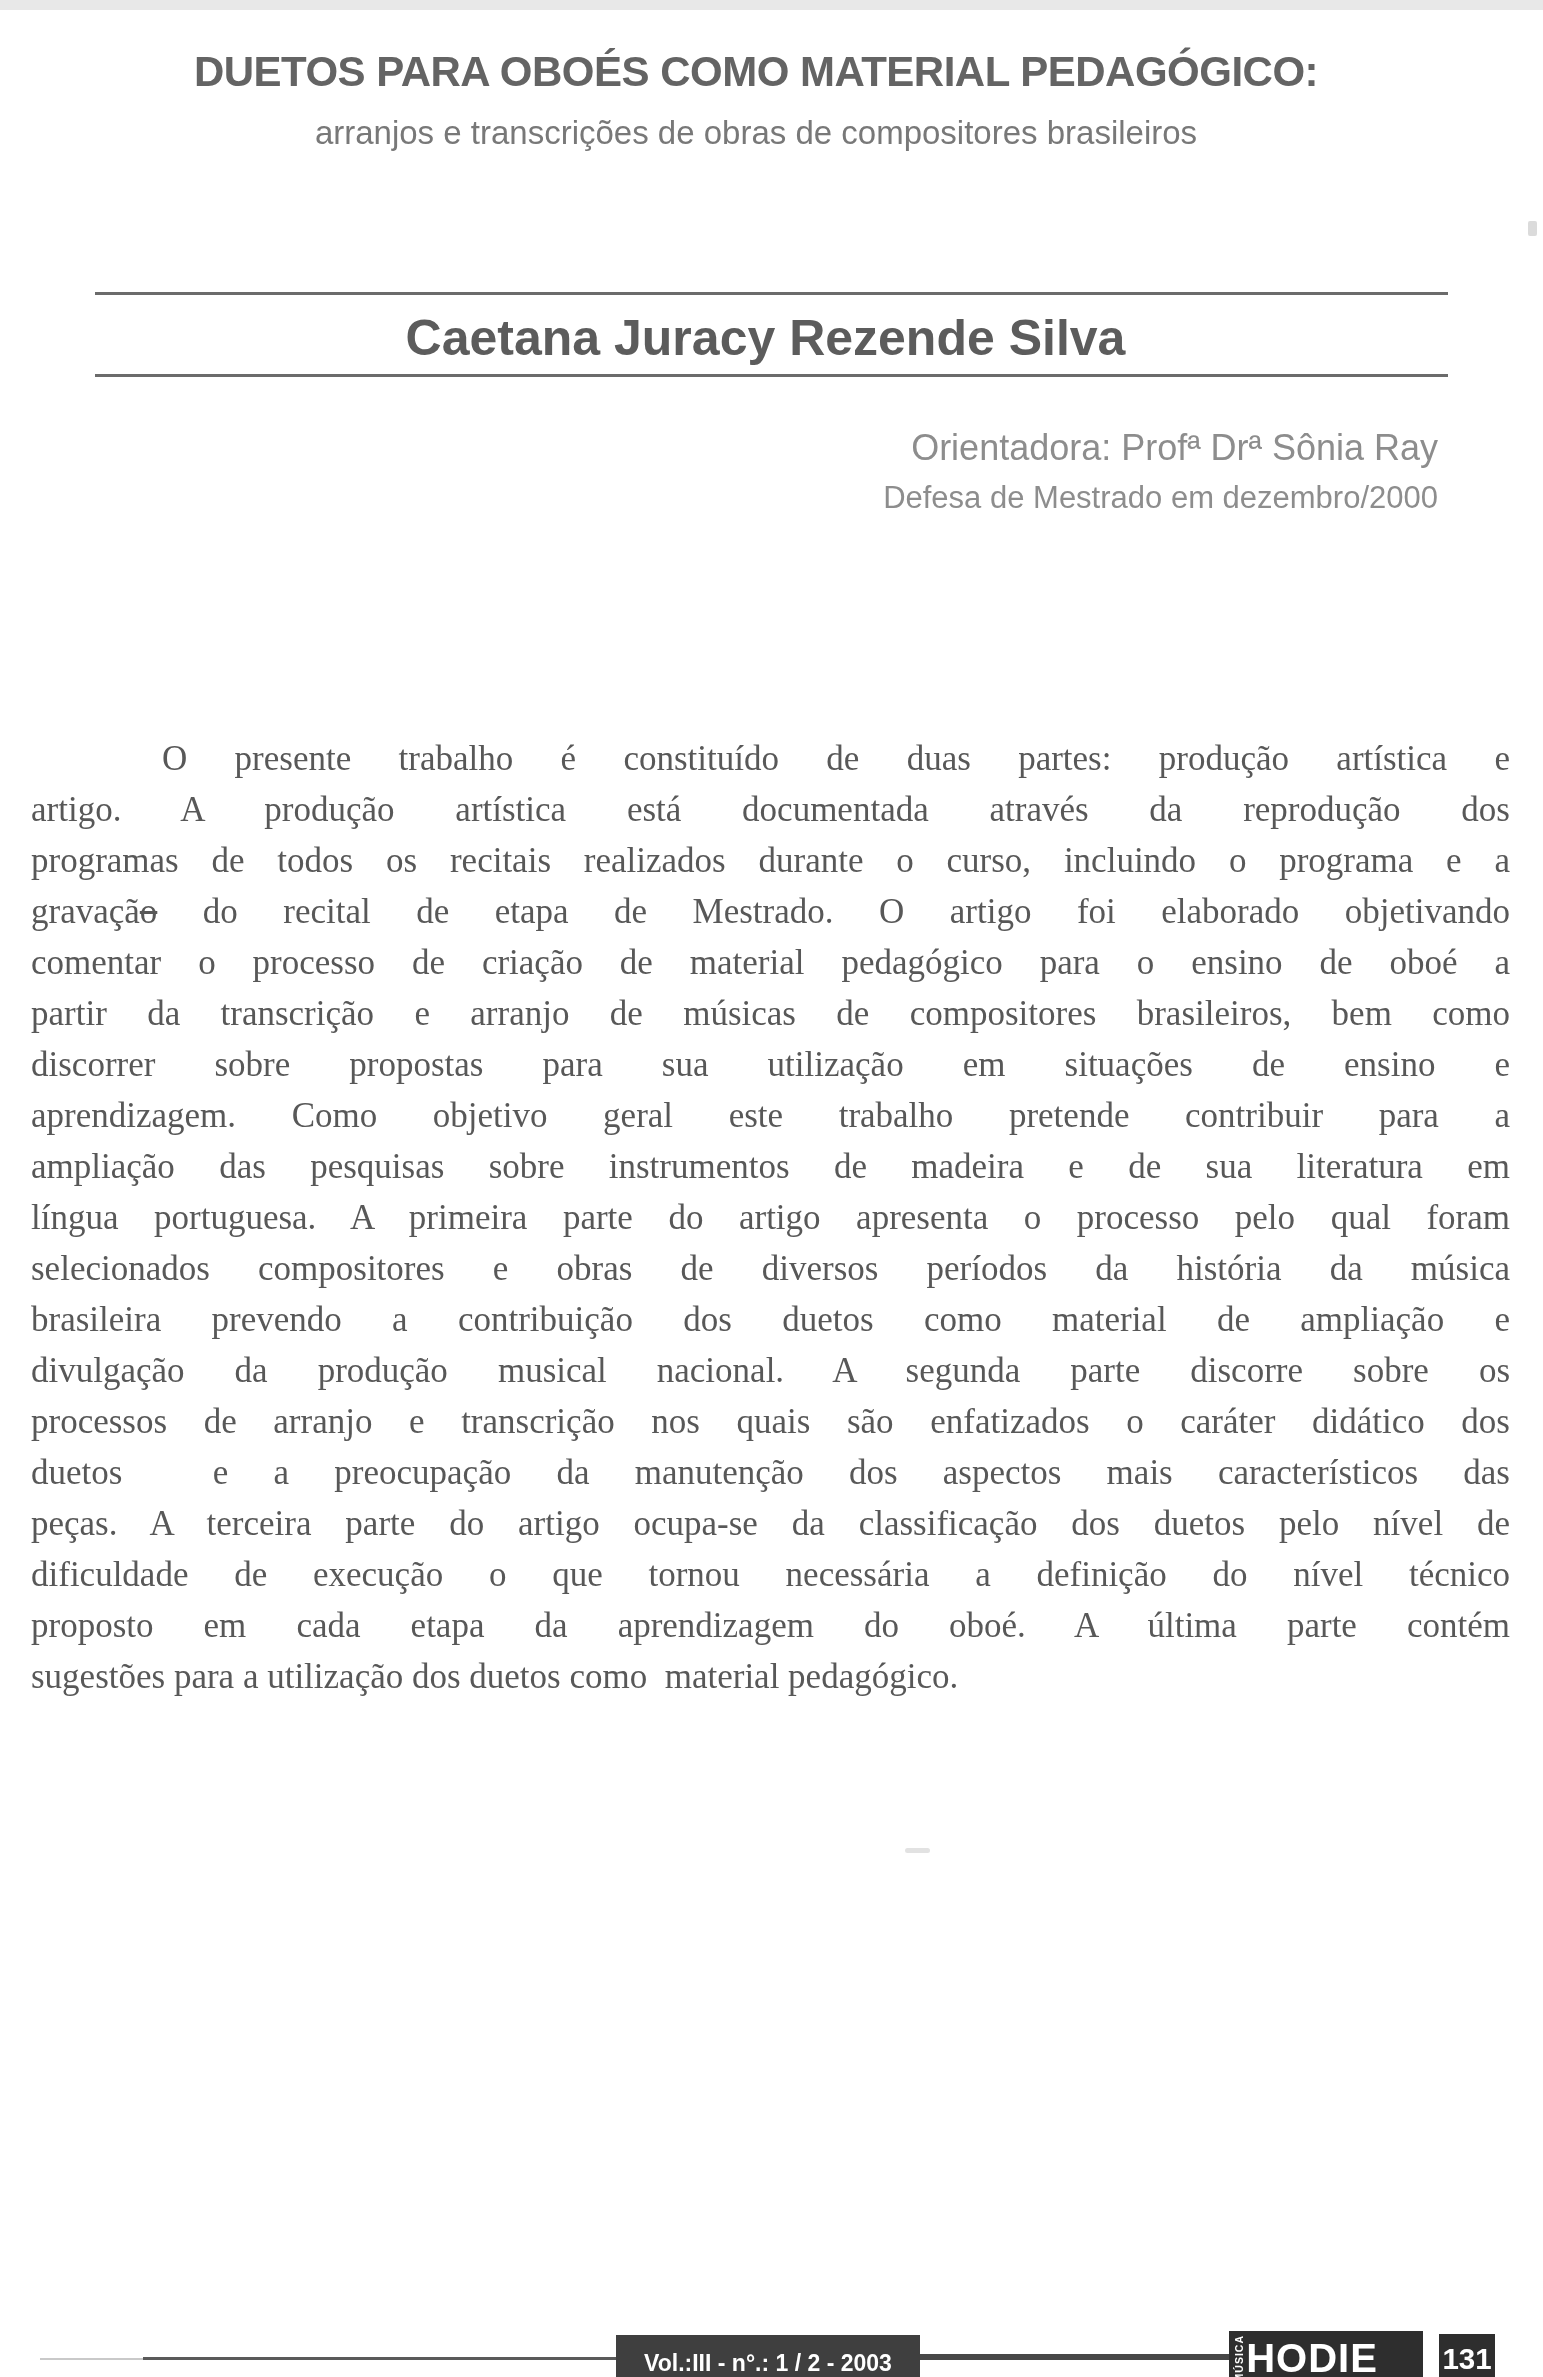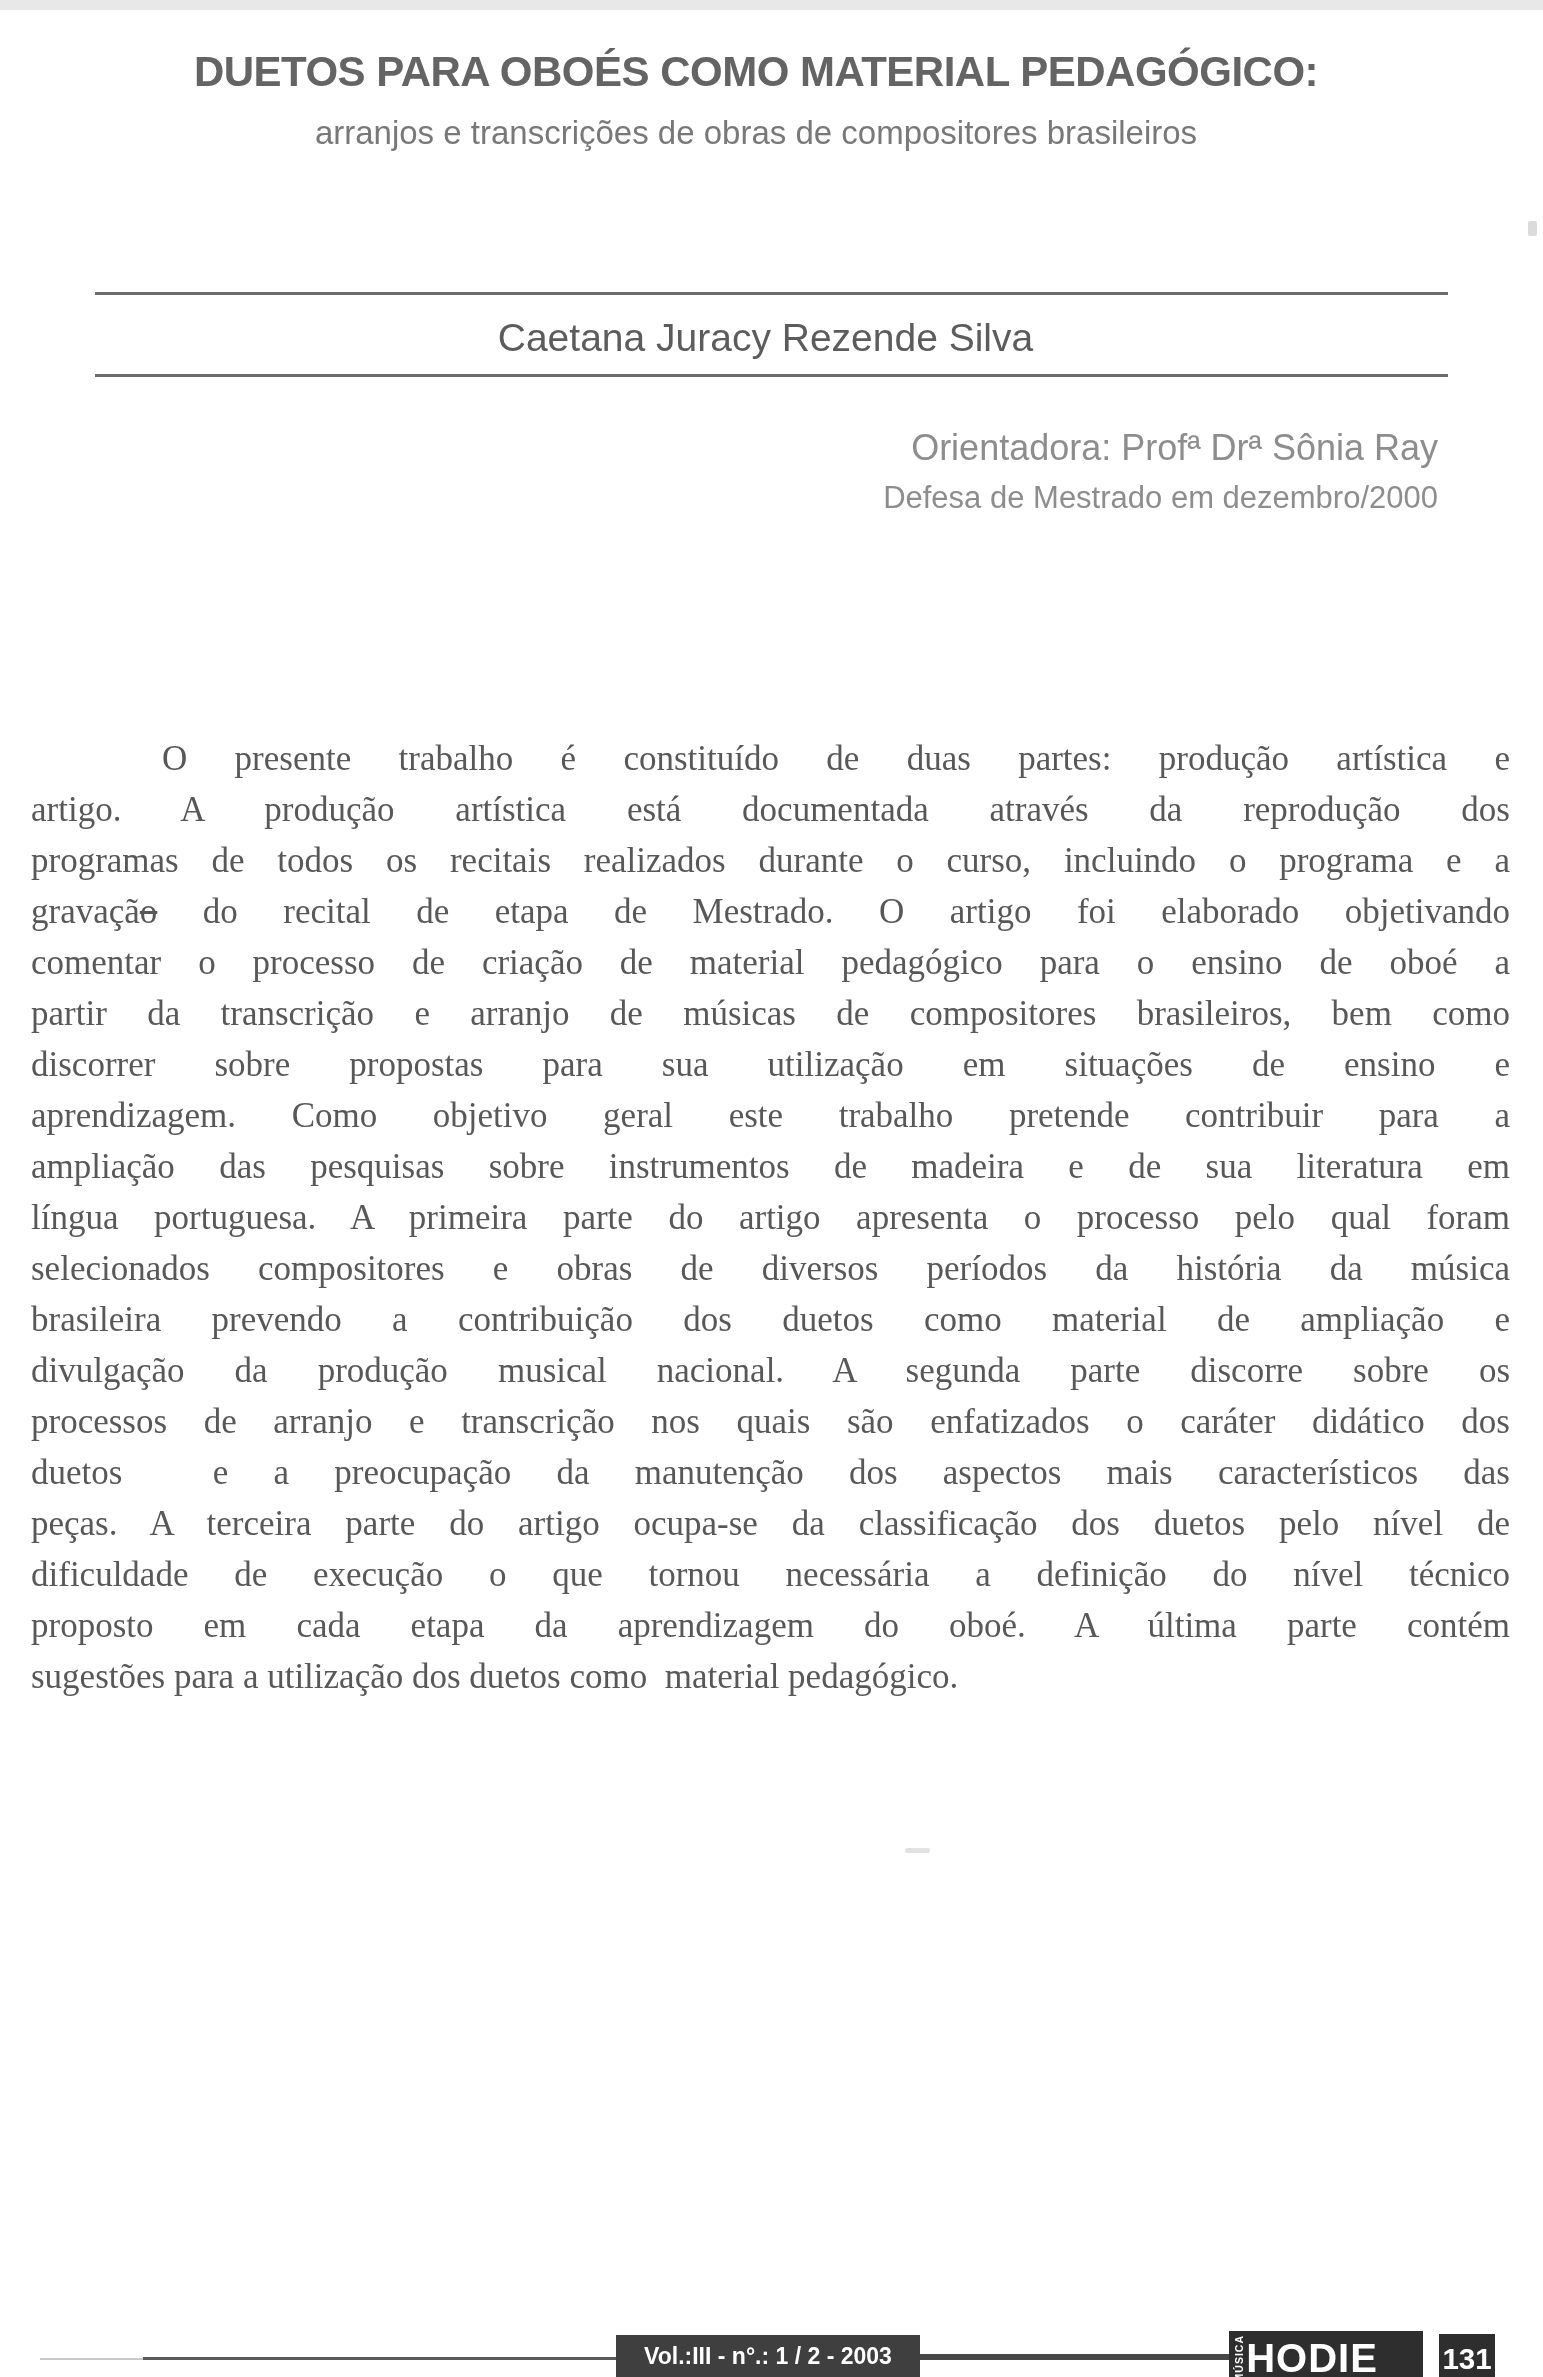--- a/index.html
+++ b/index.html
@@ -30,21 +30,21 @@
   .rule {
     position: absolute; left: 95px; width: 1353px; height: 2.9px;
     background: #6b6b6b;
   }
   .rule-top    { top: 282px; }
   .rule-bottom { top: 364px; }
 
   .author {
     position: absolute; top: 304px; left: 0; width: 1531px;
     text-align: center;
-    font-size: 39px; font-weight: 400;
+    font-size: 50px; font-weight: 700;
     color: #5c5c5c; line-height: 48px;
   }
 
   .advisor-block {
     position: absolute; top: 415px; right: 106px;
     text-align: right; color: #8d8d8d;
   }
   .advisor-line { font-size: 36px; line-height: 46px; }
   .defense-line { font-size: 31px; line-height: 42px; margin-top: 5.7px; }
 
@@ -83,21 +83,21 @@
     position: absolute; left: 143px; top: 2347px; width: 476px; height: 2.9px;
     background: #5a5a5a;
   }
   .footer-line-right {
     position: absolute; left: 913px; top: 2344px; width: 319px; height: 5.7px;
     background: #474747;
   }
   .volume-badge {
     position: absolute; left: 616px; top: 2325px; width: 304px; height: 42px;
     background: #3f3f3f; color: #ffffff;
-    display: flex; align-items: center; justify-content: center;
+    display: flex; align-items: flex-end; justify-content: center;
     font-size: 23px; font-weight: 700; letter-spacing: 0px;
   }
   .journal-badge {
     position: absolute; left: 1229px; top: 2321px; width: 194px; height: 55px;
     background: #2e2e2e; color: #ffffff;
     display: flex; align-items: center;
   }
   .journal-vertical {
     writing-mode: vertical-rl; transform: rotate(180deg);
     font-size: 10.5px; font-weight: 700; letter-spacing: 1px;

